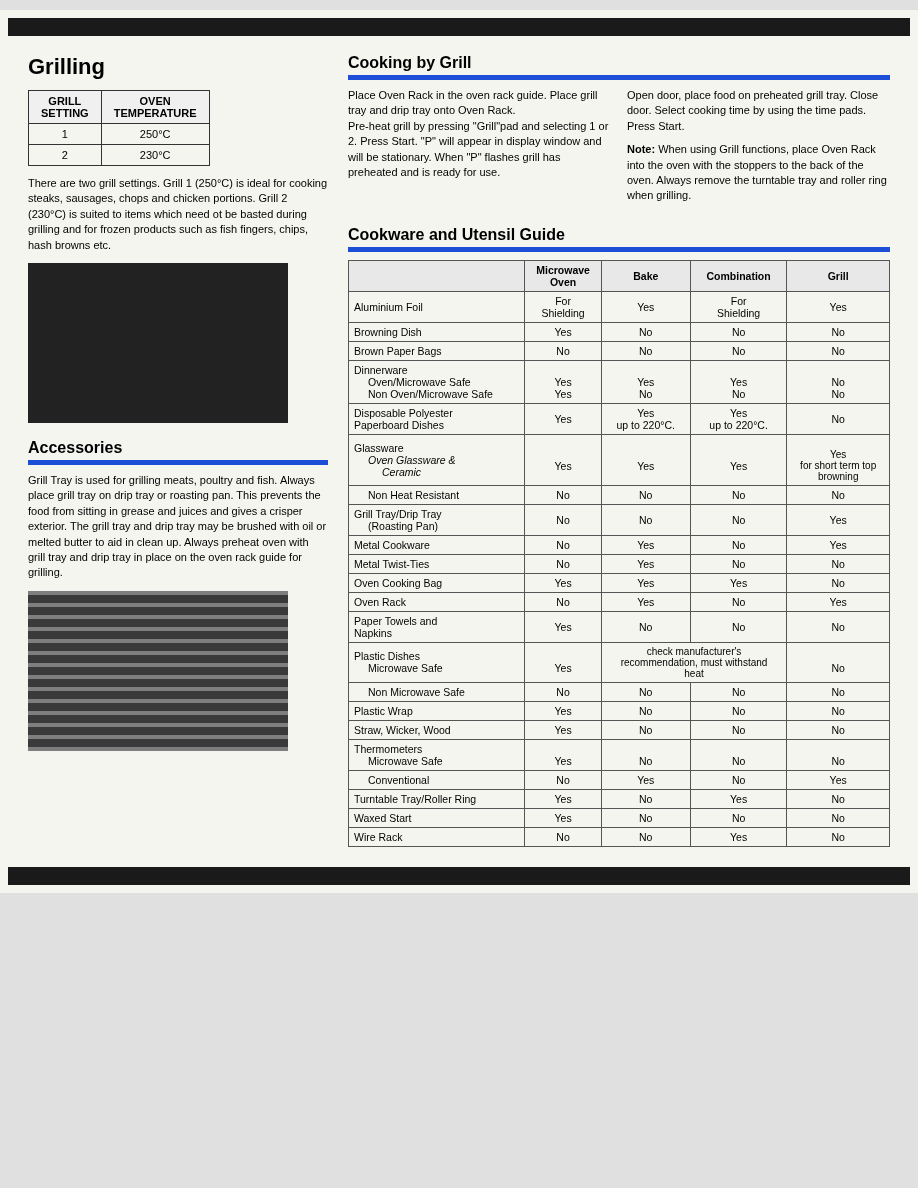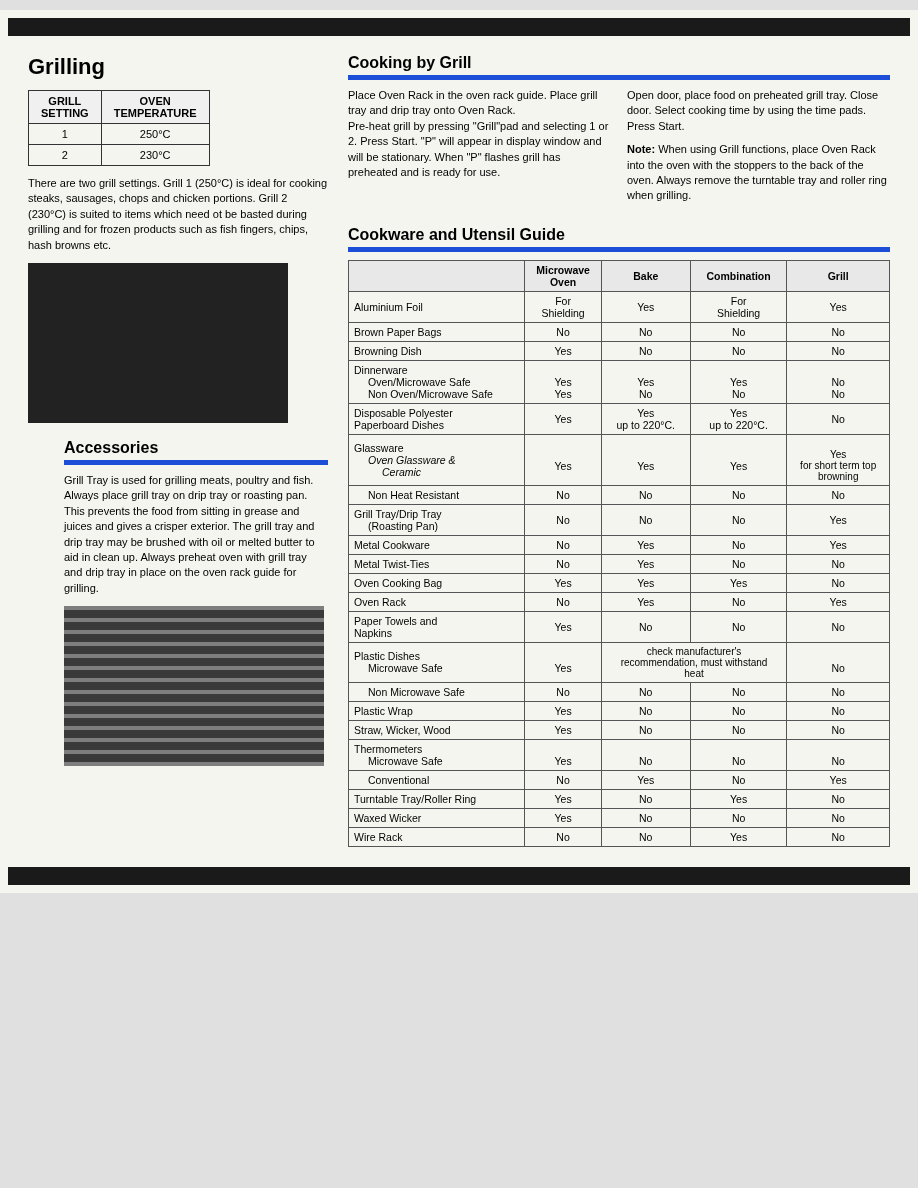--- a/index.html
+++ b/index.html
@@ -69,21 +69,20 @@
       padding: 4px 12px;
       text-align: center;
       font-weight: normal;
     }
     .grill-table th {
       font-weight: bold;
       background: #f0f0f0;
     }
     .accessories-section {
       margin-top: 16px;
-      margin-left: 36px;
     }
     .image-placeholder {
       width: 260px;
       height: 160px;
       background: #222;
       margin: 10px 0;
     }
     .image-placeholder2 {
       width: 260px;
       height: 160px;
@@ -231,29 +230,29 @@
           </thead>
           <tbody>
             <tr>
               <td>Aluminium Foil</td>
               <td>For<br>Shielding</td>
               <td>Yes</td>
               <td>For<br>Shielding</td>
               <td>Yes</td>
             </tr>
             <tr>
+              <td>Browning Dish</td>
+              <td>Yes</td>
+              <td>No</td>
+              <td>No</td>
+              <td>No</td>
+            </tr>
+            <tr>
               <td>Brown Paper Bags</td>
               <td>No</td>
-              <td>No</td>
-              <td>No</td>
-              <td>No</td>
-            </tr>
-            <tr>
-              <td>Browning Dish</td>
-              <td>Yes</td>
               <td>No</td>
               <td>No</td>
               <td>No</td>
             </tr>
             <tr>
               <td>Dinnerware<br><span class="subitem" style="padding-left:14px;display:inline-block;">Oven/Microwave Safe</span><br><span class="subitem" style="padding-left:14px;display:inline-block;">Non Oven/Microwave Safe</span></td>
               <td style="vertical-align:middle;"><br>Yes<br>Yes</td>
               <td style="vertical-align:middle;"><br>Yes<br>No</td>
               <td style="vertical-align:middle;"><br>Yes<br>No</td>
               <td style="vertical-align:middle;"><br>No<br>No</td>
@@ -363,21 +362,21 @@
               <td>Yes</td>
             </tr>
             <tr>
               <td>Turntable Tray/Roller Ring</td>
               <td>Yes</td>
               <td>No</td>
               <td>Yes</td>
               <td>No</td>
             </tr>
             <tr>
-              <td>Waxed Wicker</td>
+              <td>Waxed Start</td>
               <td>Yes</td>
               <td>No</td>
               <td>No</td>
               <td>No</td>
             </tr>
             <tr>
               <td>Wire Rack</td>
               <td>No</td>
               <td>No</td>
               <td>Yes</td>

